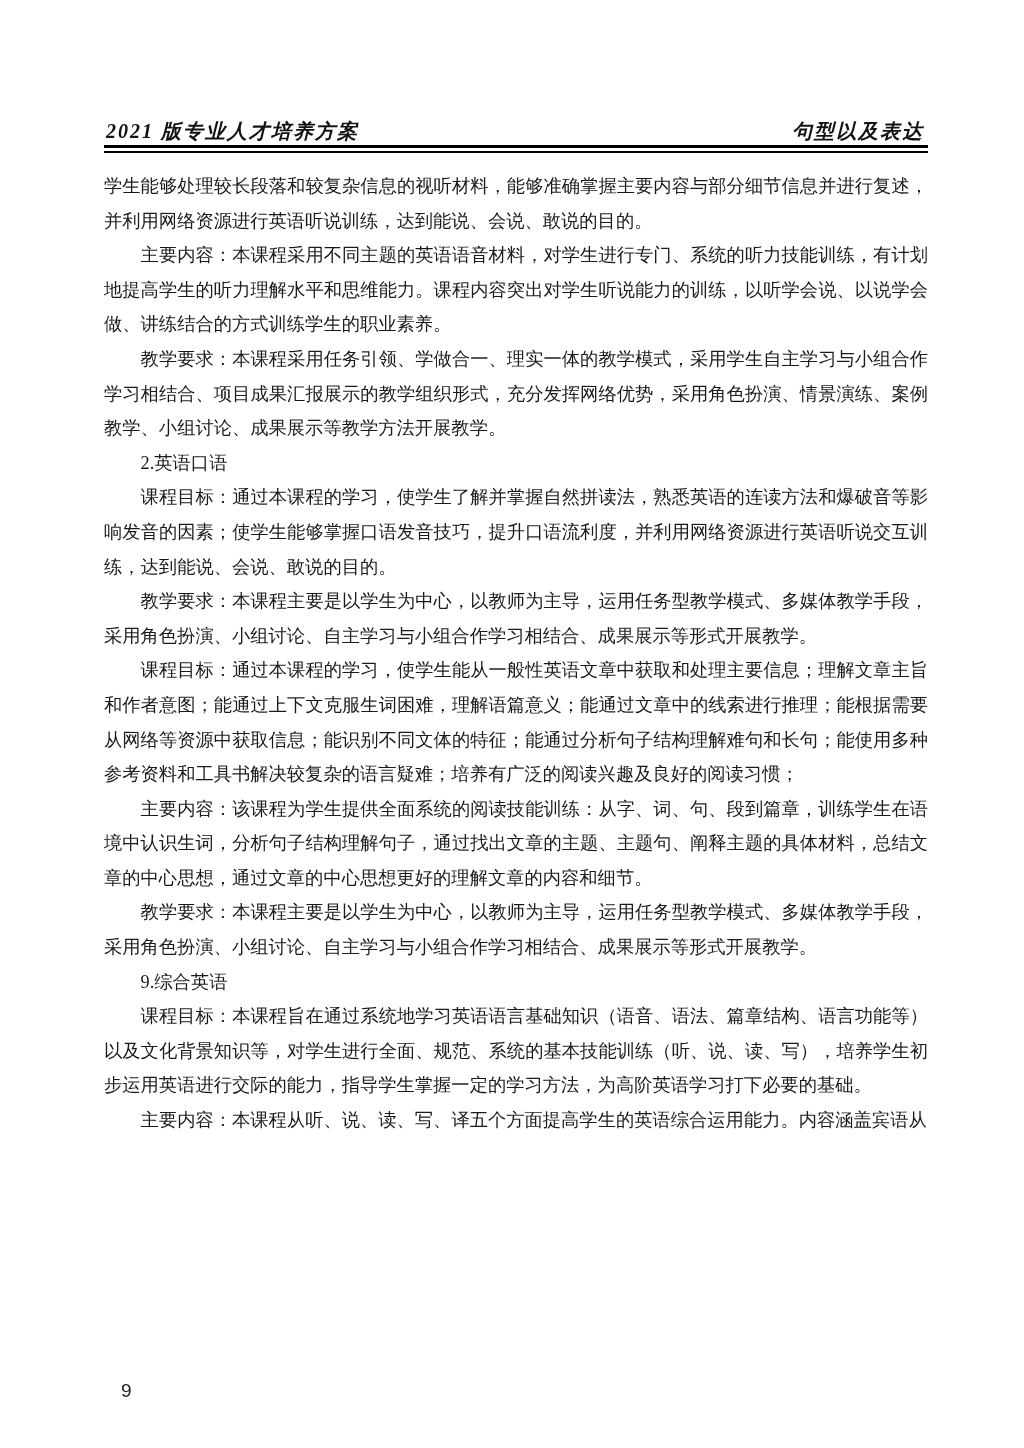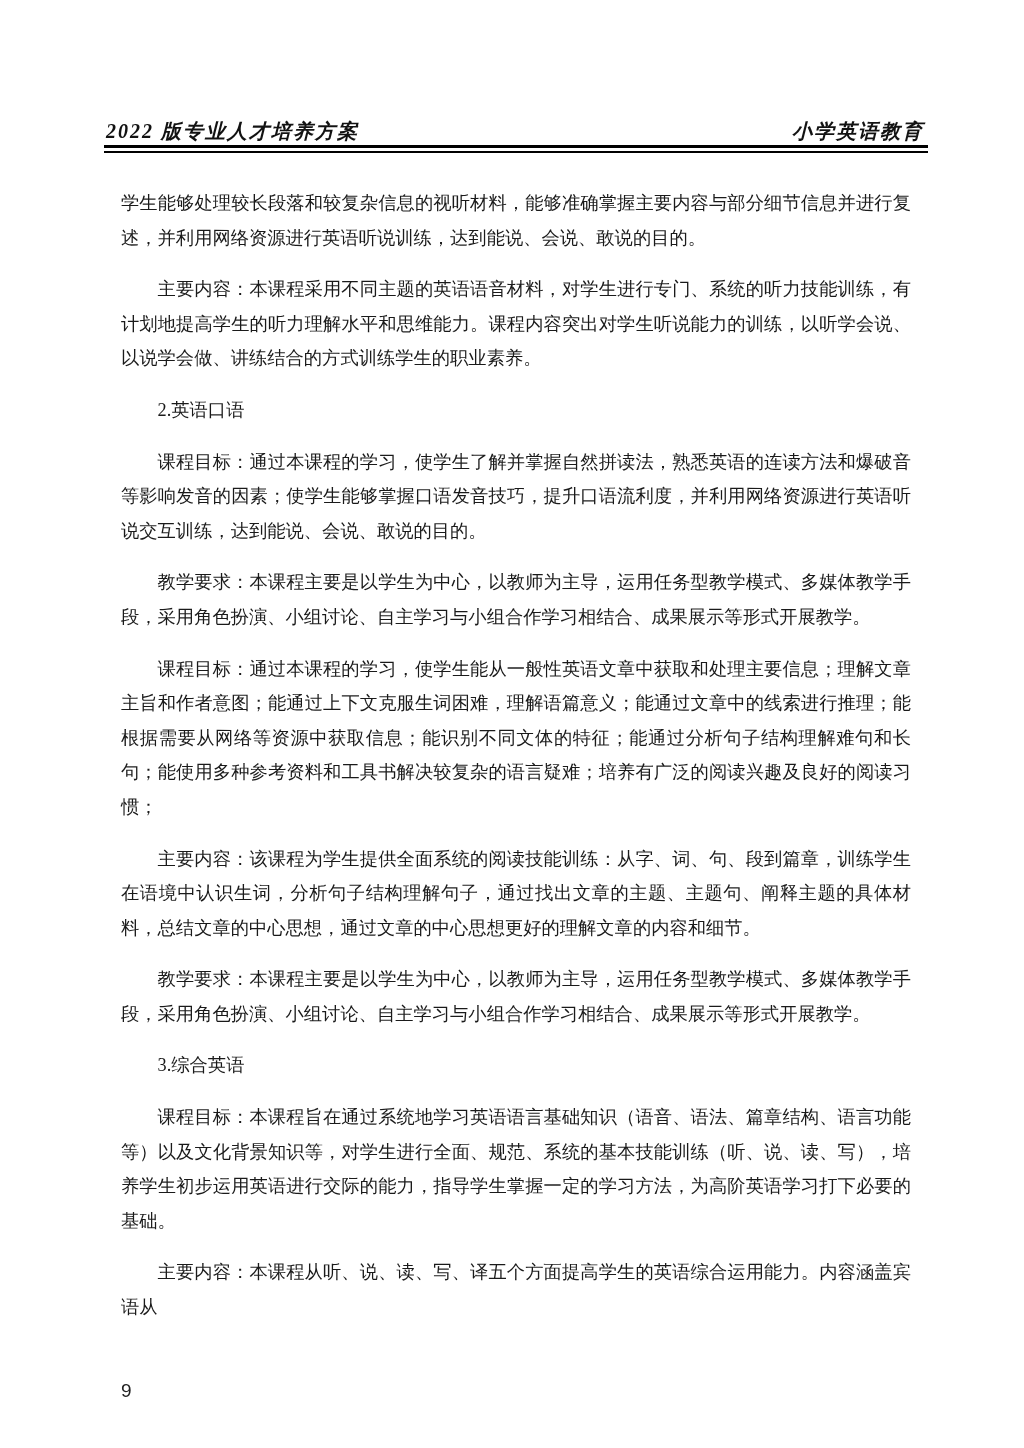--- a/index.html
+++ b/index.html
@@ -45,21 +45,21 @@
     position: absolute;
     top: 169px;
     left: 104px;
     width: 824px;
     font-size: 18.3px;
     line-height: 34.6px;
     text-align: justify;
     color: #1a1a1a;
   }
   .block {
-    margin: 17px;
+    margin: 0;
     padding: 0;
     text-indent: 2em;
   }
   .block.continuation { text-indent: 0; }
   .block.heading {
     font-weight: normal;
     text-align: left;
   }
   .lbl { font-weight: normal; }
 
@@ -72,40 +72,41 @@
     font-size: 19px;
     color: #222;
   }
 </style>
 </head>
 <body>
 
 <div class="page">
 
   <header class="doc-header">
-    <span>2022 版专业人才培养方案</span>
-    <span>小学英语教育</span>
+    <span>2021 版专业人才培养方案</span>
+    <span>句型以及表达</span>
   </header>
 
   <div class="header-rule">
     <div class="rule-thick"></div>
     <div class="rule-thin"></div>
   </div>
 
   <main class="doc-body" id="doc-body">
 
   <p class="block continuation">学生能够处理较长段落和较复杂信息的视听材料，能够准确掌握主要内容与部分细节信息并进行复述，并利用网络资源进行英语听说训练，达到能说、会说、敢说的目的。</p>
       <p class="block labeled"><span class="lbl">主要内容：</span>本课程采用不同主题的英语语音材料，对学生进行专门、系统的听力技能训练，有计划地提高学生的听力理解水平和思维能力。课程内容突出对学生听说能力的训练，以听学会说、以说学会做、讲练结合的方式训练学生的职业素养。</p>
+      <p class="block labeled"><span class="lbl">教学要求：</span>本课程采用任务引领、学做合一、理实一体的教学模式，采用学生自主学习与小组合作学习相结合、项目成果汇报展示的教学组织形式，充分发挥网络优势，采用角色扮演、情景演练、案例教学、小组讨论、成果展示等教学方法开展教学。</p>
       <p class="block heading">2.英语口语</p>
       <p class="block labeled"><span class="lbl">课程目标：</span>通过本课程的学习，使学生了解并掌握自然拼读法，熟悉英语的连读方法和爆破音等影响发音的因素；使学生能够掌握口语发音技巧，提升口语流利度，并利用网络资源进行英语听说交互训练，达到能说、会说、敢说的目的。</p>
       <p class="block labeled"><span class="lbl">教学要求：</span>本课程主要是以学生为中心，以教师为主导，运用任务型教学模式、多媒体教学手段，采用角色扮演、小组讨论、自主学习与小组合作学习相结合、成果展示等形式开展教学。</p>
       <p class="block labeled"><span class="lbl">课程目标：</span>通过本课程的学习，使学生能从一般性英语文章中获取和处理主要信息；理解文章主旨和作者意图；能通过上下文克服生词困难，理解语篇意义；能通过文章中的线索进行推理；能根据需要从网络等资源中获取信息；能识别不同文体的特征；能通过分析句子结构理解难句和长句；能使用多种参考资料和工具书解决较复杂的语言疑难；培养有广泛的阅读兴趣及良好的阅读习惯；</p>
       <p class="block labeled"><span class="lbl">主要内容：</span>该课程为学生提供全面系统的阅读技能训练：从字、词、句、段到篇章，训练学生在语境中认识生词，分析句子结构理解句子，通过找出文章的主题、主题句、阐释主题的具体材料，总结文章的中心思想，通过文章的中心思想更好的理解文章的内容和细节。</p>
       <p class="block labeled"><span class="lbl">教学要求：</span>本课程主要是以学生为中心，以教师为主导，运用任务型教学模式、多媒体教学手段，采用角色扮演、小组讨论、自主学习与小组合作学习相结合、成果展示等形式开展教学。</p>
-      <p class="block heading">3.综合英语</p>
+      <p class="block heading">9.综合英语</p>
       <p class="block labeled"><span class="lbl">课程目标：</span>本课程旨在通过系统地学习英语语言基础知识（语音、语法、篇章结构、语言功能等）以及文化背景知识等，对学生进行全面、规范、系统的基本技能训练（听、说、读、写），培养学生初步运用英语进行交际的能力，指导学生掌握一定的学习方法，为高阶英语学习打下必要的基础。</p>
       <p class="block labeled"><span class="lbl">主要内容：</span>本课程从听、说、读、写、译五个方面提高学生的英语综合运用能力。内容涵盖宾语从</p>
     </main>
 
   <footer>
     <span class="page-num">9</span>
   </footer>
 
 </div>
 

